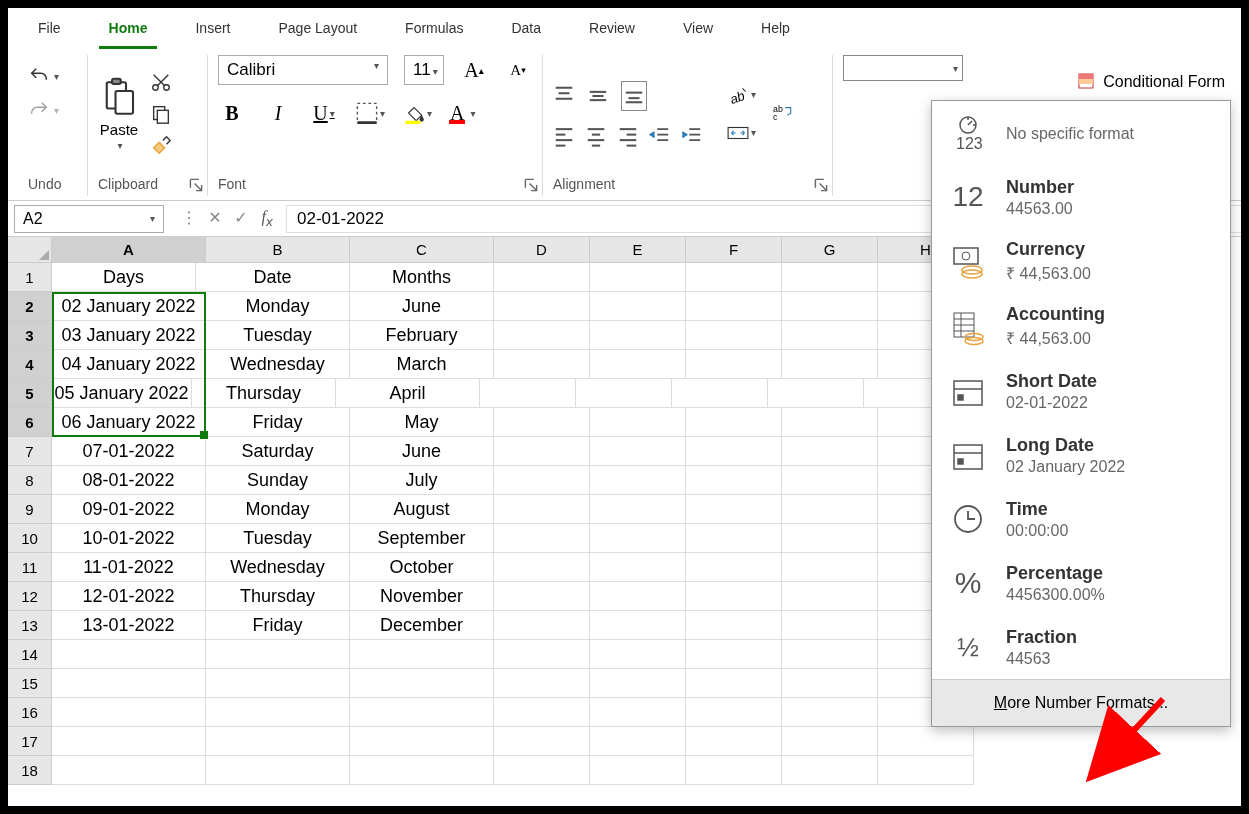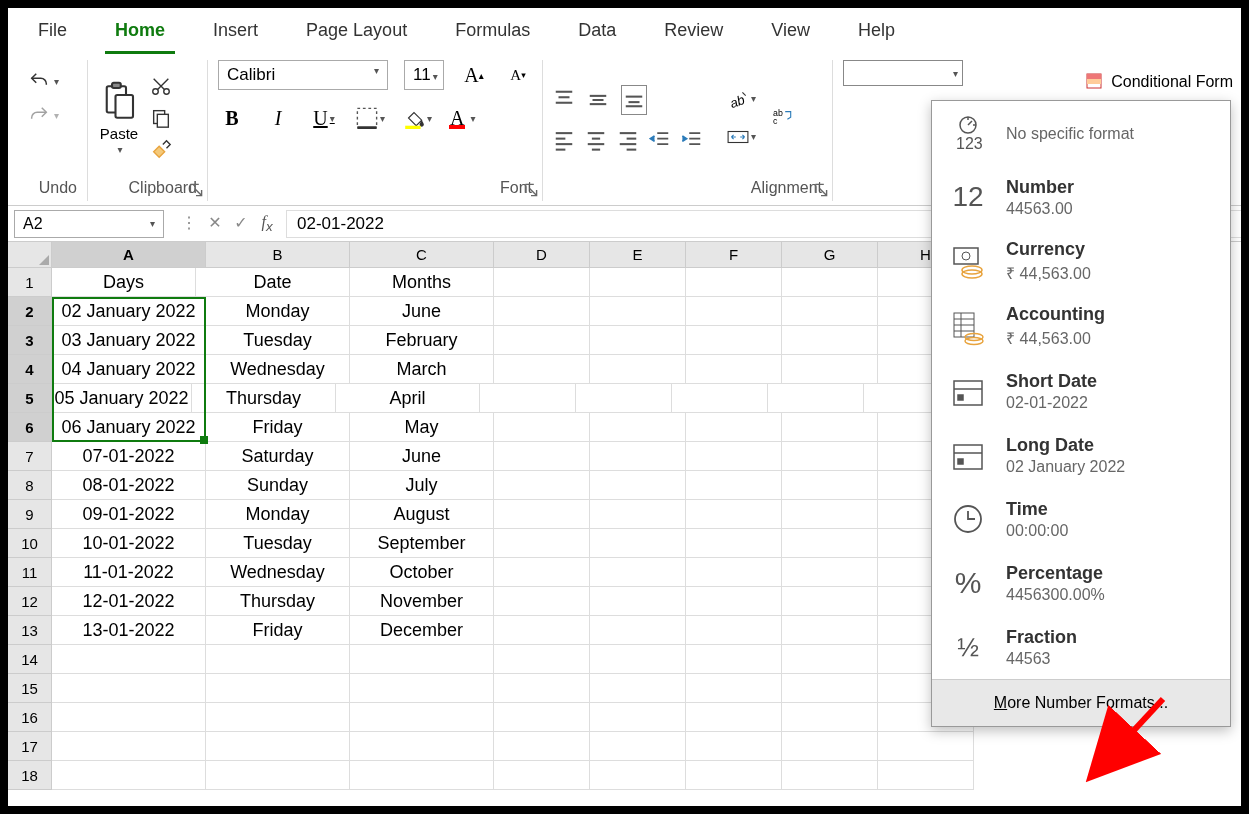--- a/index.html
+++ b/index.html
@@ -1,27 +1,27 @@
 <!DOCTYPE html>
 <html><head>
 <meta charset="utf-8">
 <style>
 * { box-sizing: border-box; margin: 0; padding: 0; font-family: 'Segoe UI', Arial, sans-serif; }
 body { background: #000; padding: 8px; }
 .app { background: #fff; width: 1233px; height: 798px; position: relative; overflow: hidden; }
 
 
-.menubar { display: flex; padding: 6px 20px 0 20px; gap: 28px; font-size: 18px; }
+.menubar { display: flex; padding: 6px 20px 0 20px; gap: 28px; font-size: 14px; }
 .menubar div { padding: 6px 10px 10px 10px; cursor: pointer; color: #333; }
 .menubar .active { color: #0f7b0f; border-bottom: 3px solid #0f7b0f; font-weight: 600; }
 
 
 .ribbon { display: flex; border-bottom: 1px solid #ccc; padding: 6px 10px 4px 10px; height: 152px; }
 .group { display: flex; flex-direction: column; justify-content: space-between; border-right: 1px solid #ddd; padding: 0 10px; position: relative; }
-.group-label { text-align: right; font-size: 16px; color: #555; padding: 4px 0; }
+.group-label { text-align: left; font-size: 14px; color: #555; padding: 4px 0; }
 .group-top { flex: 1; display: flex; align-items: center; gap: 6px; }
 .launcher { position: absolute; right: 4px; bottom: 4px; width: 14px; height: 14px; }
 
 
 .undo-btns { display: flex; flex-direction: column; gap: 12px; padding-top: 10px; }
 .undo-btns > div { display: flex; align-items: center; gap: 2px; }
 
 
 .clipboard-main { display: flex; flex-direction: column; align-items: center; gap: 2px; justify-content: center; }
 .clip-side { display: flex; flex-direction: column; gap: 10px; padding: 6px 4px; }
@@ -293,21 +293,21 @@
     </div>
 
     <div class="group" style="min-width:140px;border-right:none;">
       <div class="group-top" style="align-items:flex-start;">
         <div class="num-combo">
             <span class="dd">▾</span>
           </div>
       </div>
     </div>
 
-    <div style="position:absolute;right:8px;top:62px;" class="cond">
+    <div style="position:absolute;right:16px;top:62px;" class="cond">
       <svg width="20" height="20">
           <rect x="2" y="2" width="14" height="14" fill="none" stroke="#c33"></rect>
           <rect x="2" y="2" width="14" height="5" fill="#e77"></rect>
           <rect x="2" y="7" width="14" height="5" fill="#fc9"></rect>
         </svg>
       <span>Conditional Form</span>
     </div>
   </div>
 
   <div class="formula-bar">

